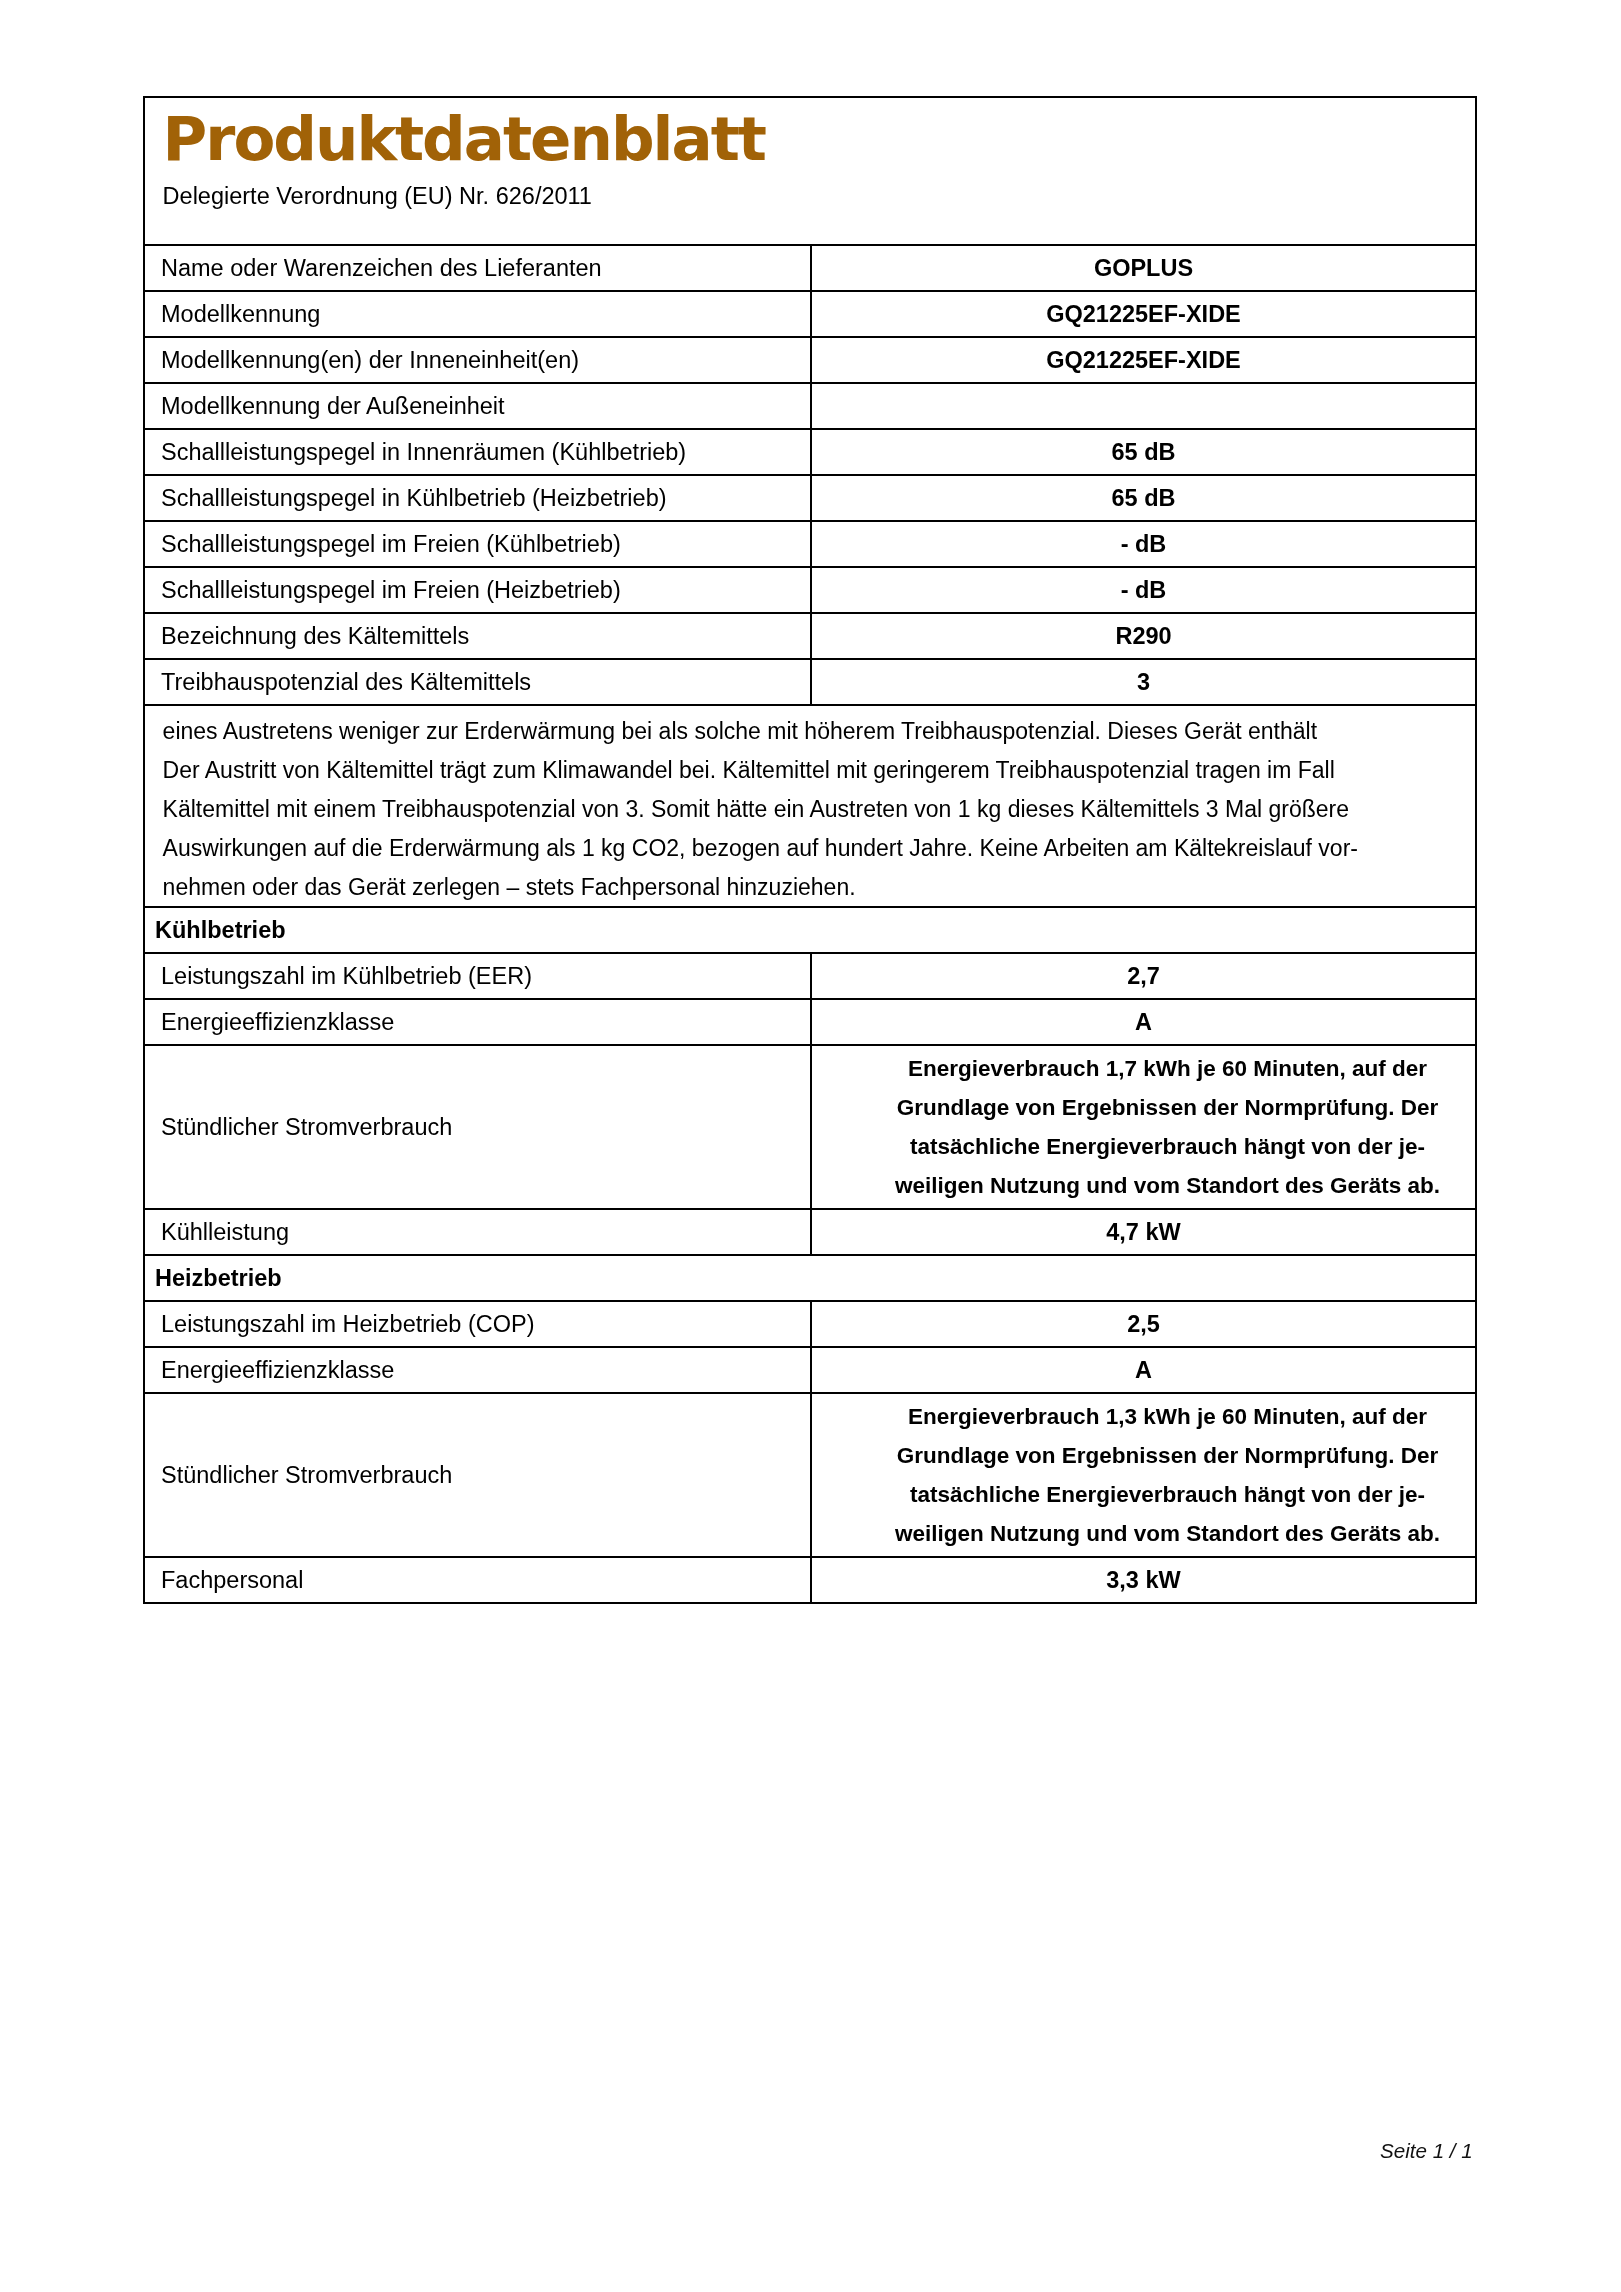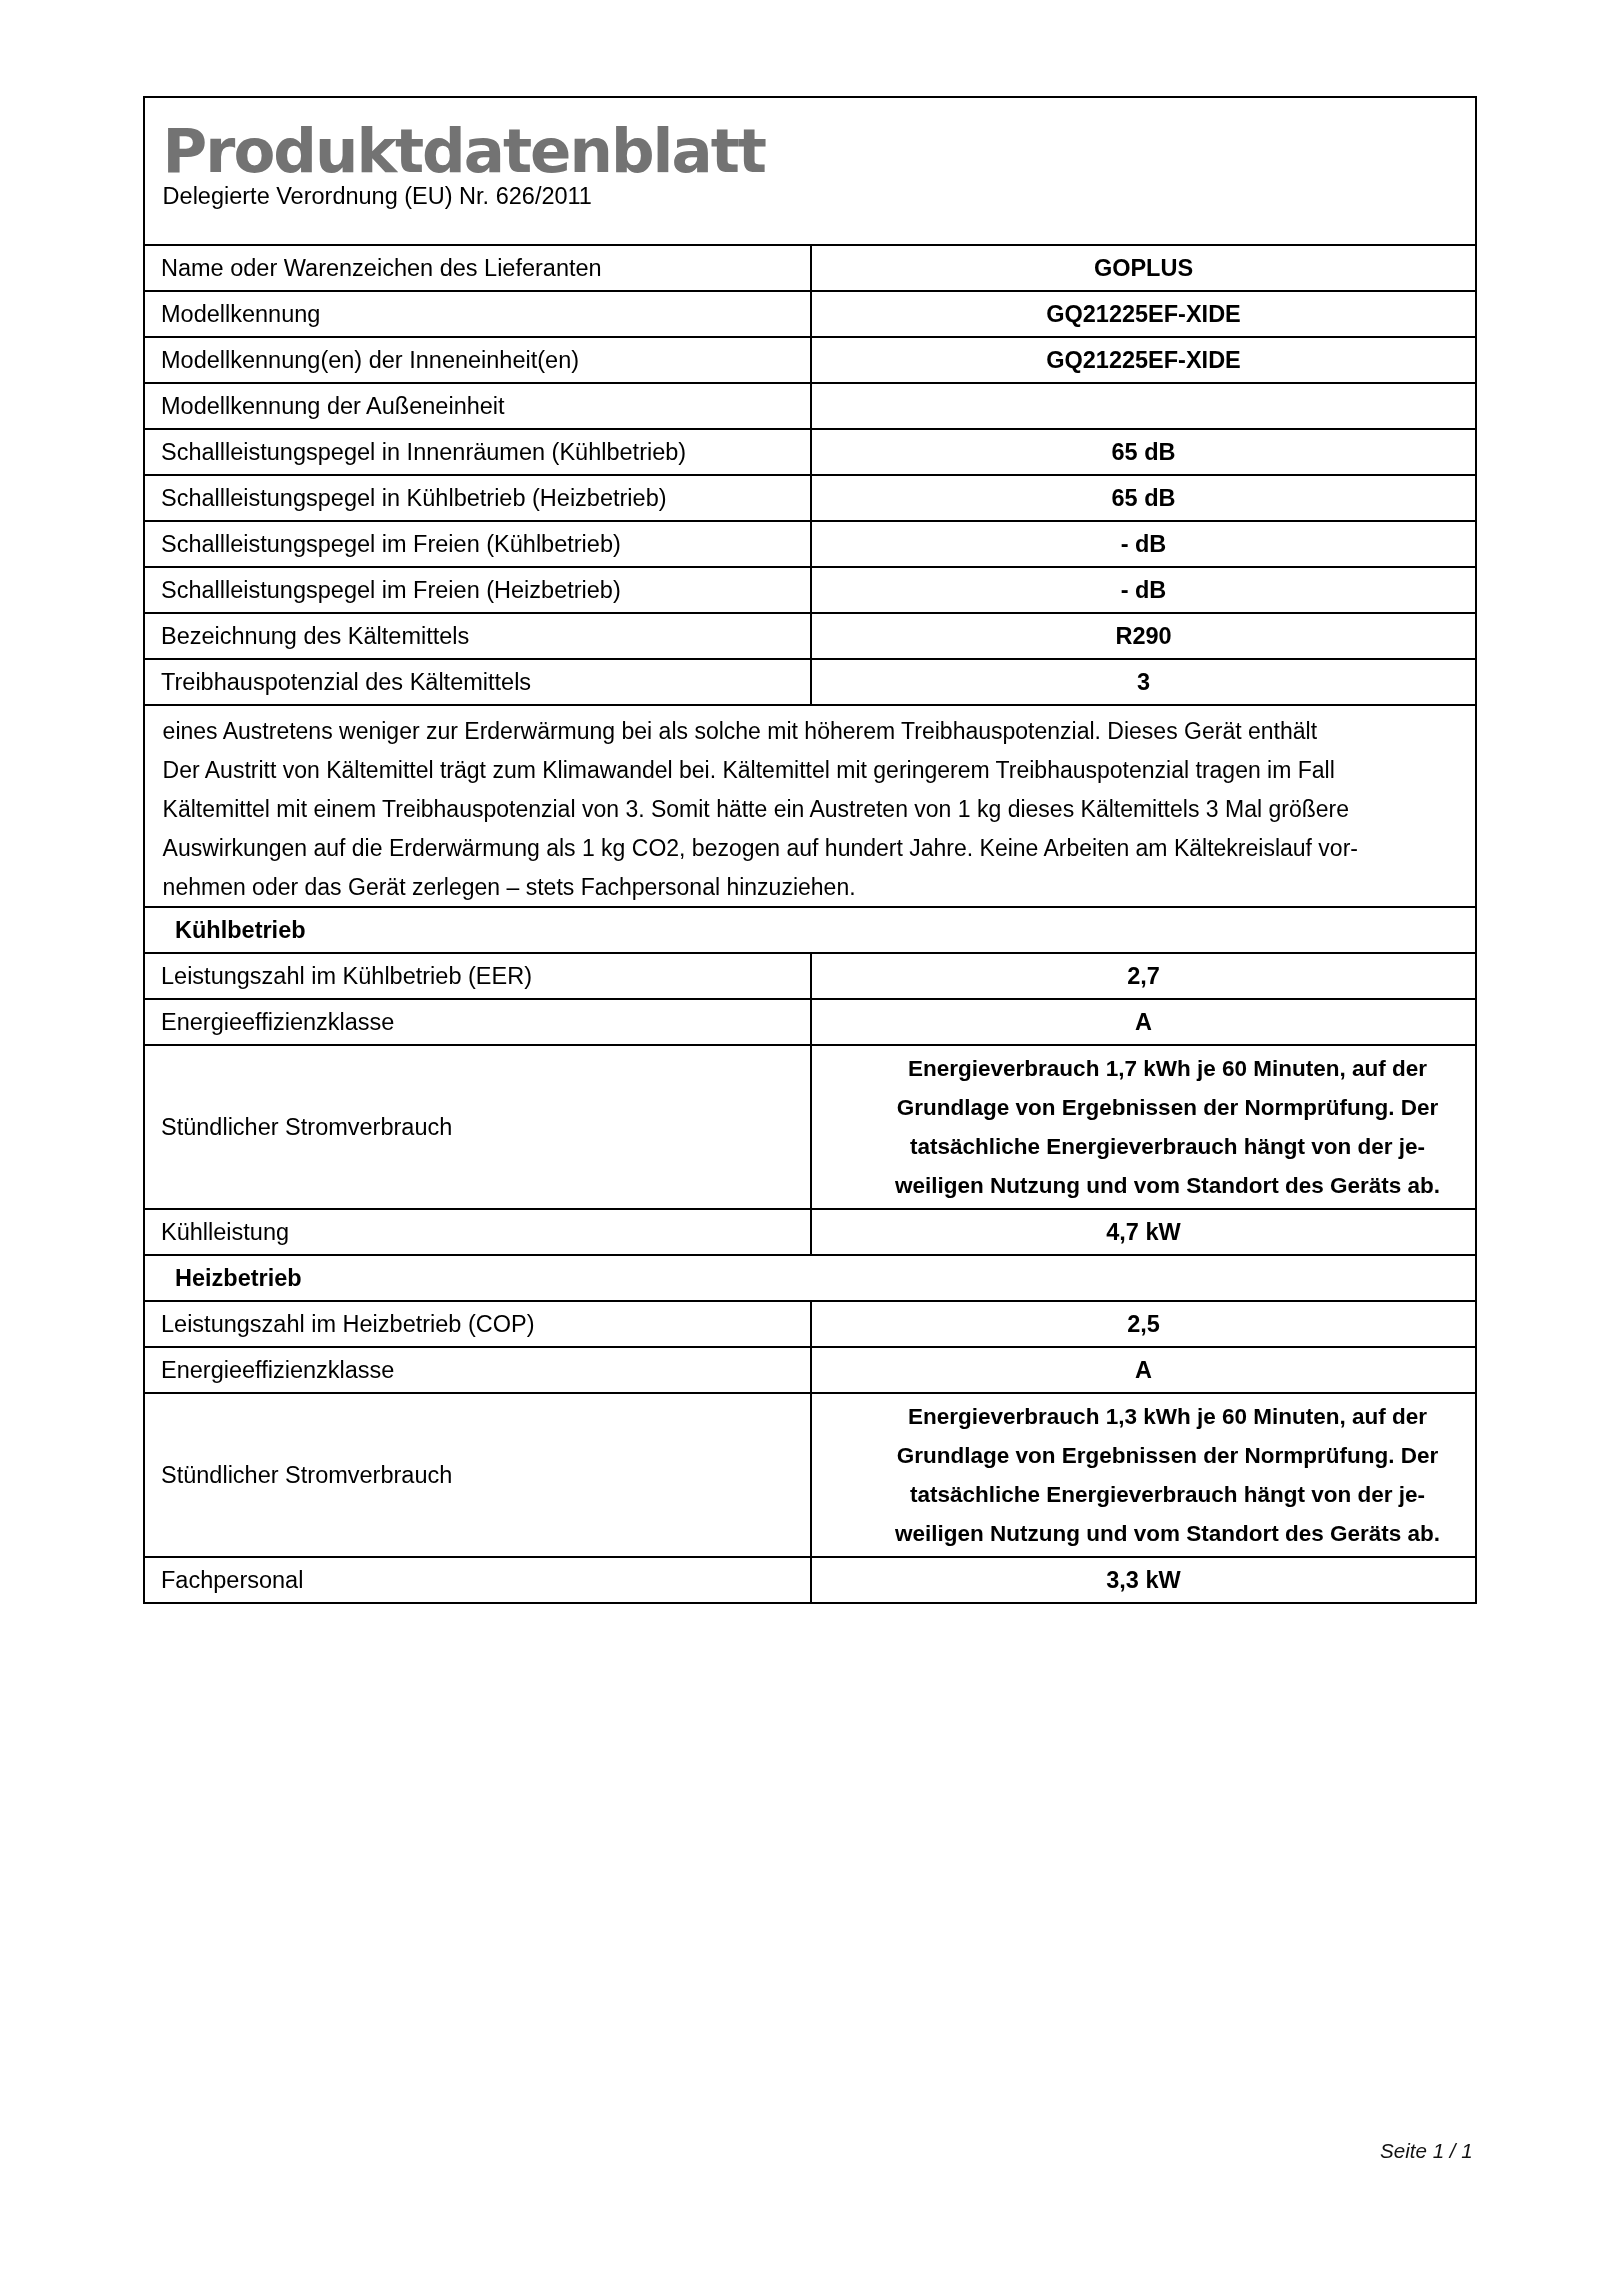--- a/index.html
+++ b/index.html
@@ -11,23 +11,23 @@
     .sheet {
       position: absolute; left: 143px; top: 96px; width: 1334px;
       border: 2px solid #000; box-sizing: border-box;
       border-bottom: none;
     }
     .title-block {
       height: 148px; border-bottom: 2px solid #000; box-sizing: border-box;
       position: relative;
     }
     .title {
-      position: absolute; left: 17.6px; top: 14px;
+      position: absolute; left: 17.6px; top: 2px;
       font-family: "DejaVu Sans", sans-serif; font-weight: bold;
-      font-size: 61px; letter-spacing: -2px; color: #737373;
+      font-size: 61px; letter-spacing: -2px; color: #a16207;
       line-height: 78px; white-space: nowrap;
     }
     .subtitle {
       position: absolute; left: 17.6px; top: 84px;
       font-size: 23.5px; line-height: 29px; white-space: nowrap;
     }
     .row {
       display: flex; border-bottom: 2px solid #000; box-sizing: border-box;
       height: 46px;
     }
@@ -40,21 +40,21 @@
       flex: 1; font-size: 23.5px; font-weight: bold; display: flex;
       align-items: center; justify-content: center; text-align: center;
       white-space: nowrap;
     }
     .row.tall { height: 164px; }
     .row.tall .cell-value {
       white-space: normal; line-height: 39px; padding: 0 6px; font-size: 22.5px; margin-left: 48px;
     }
     .section-row {
       height: 46px; border-bottom: 2px solid #000; box-sizing: border-box;
-      padding-left: 30px; font-size: 23.5px; font-weight: bold;
+      padding-left: 10px; font-size: 23.5px; font-weight: bold;
       display: flex; align-items: center;
     }
     .paragraph {
       height: 202px; border-bottom: 2px solid #000; box-sizing: border-box;
       padding: 5.9px 13.7px 0 17.6px; font-size: 23px; line-height: 39px;
     }
     .para-line { display: block; white-space: nowrap; }
     .footer {
       position: absolute; left: 1380px; top: 2139px;
       font-size: 20.6px; white-space: nowrap; color: #111; font-style: italic;

